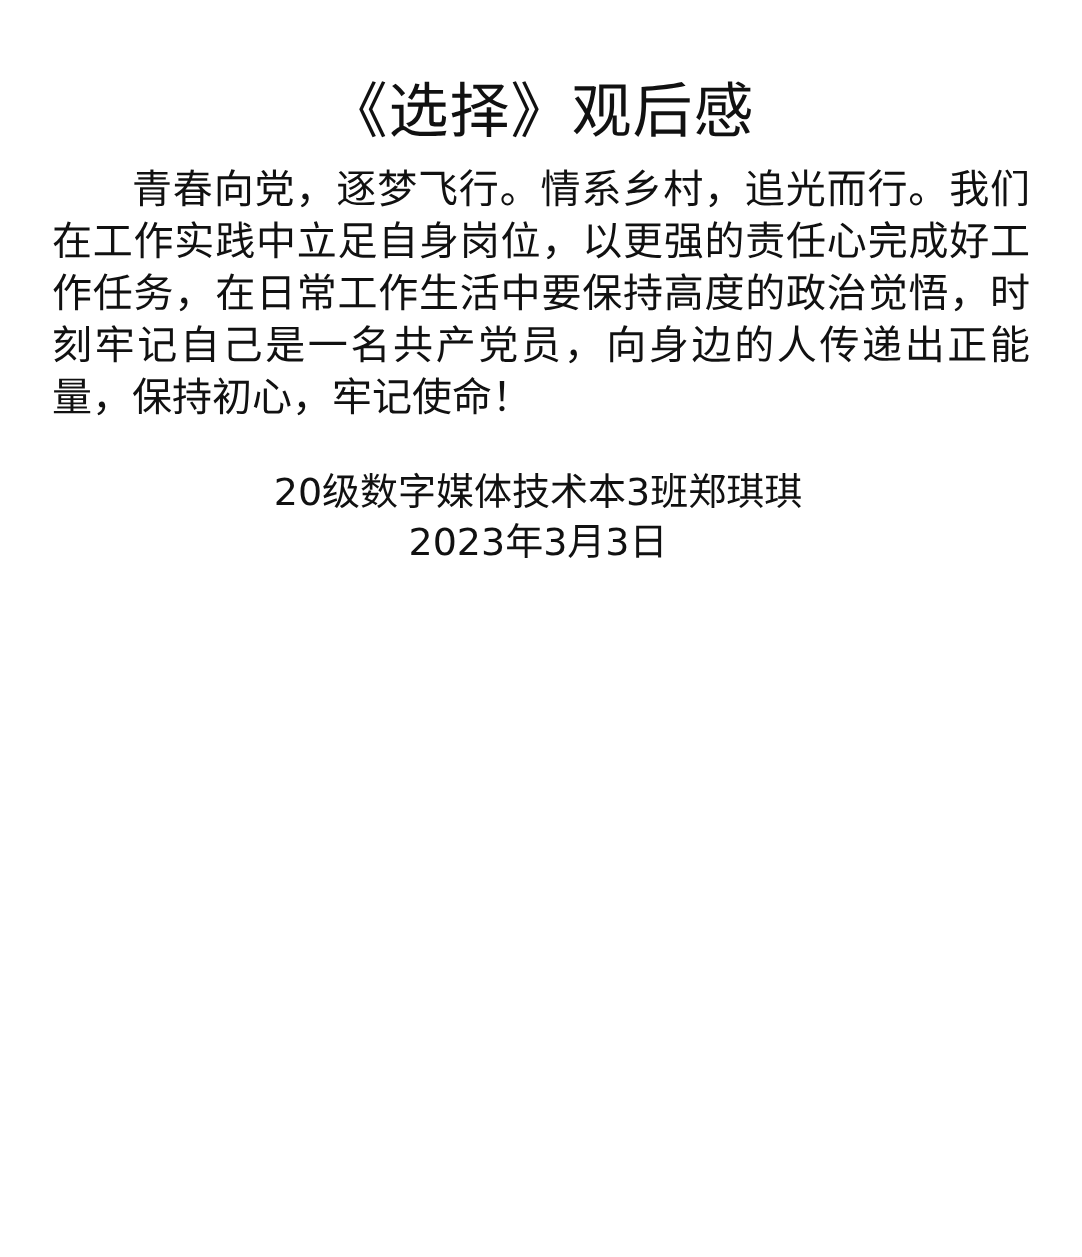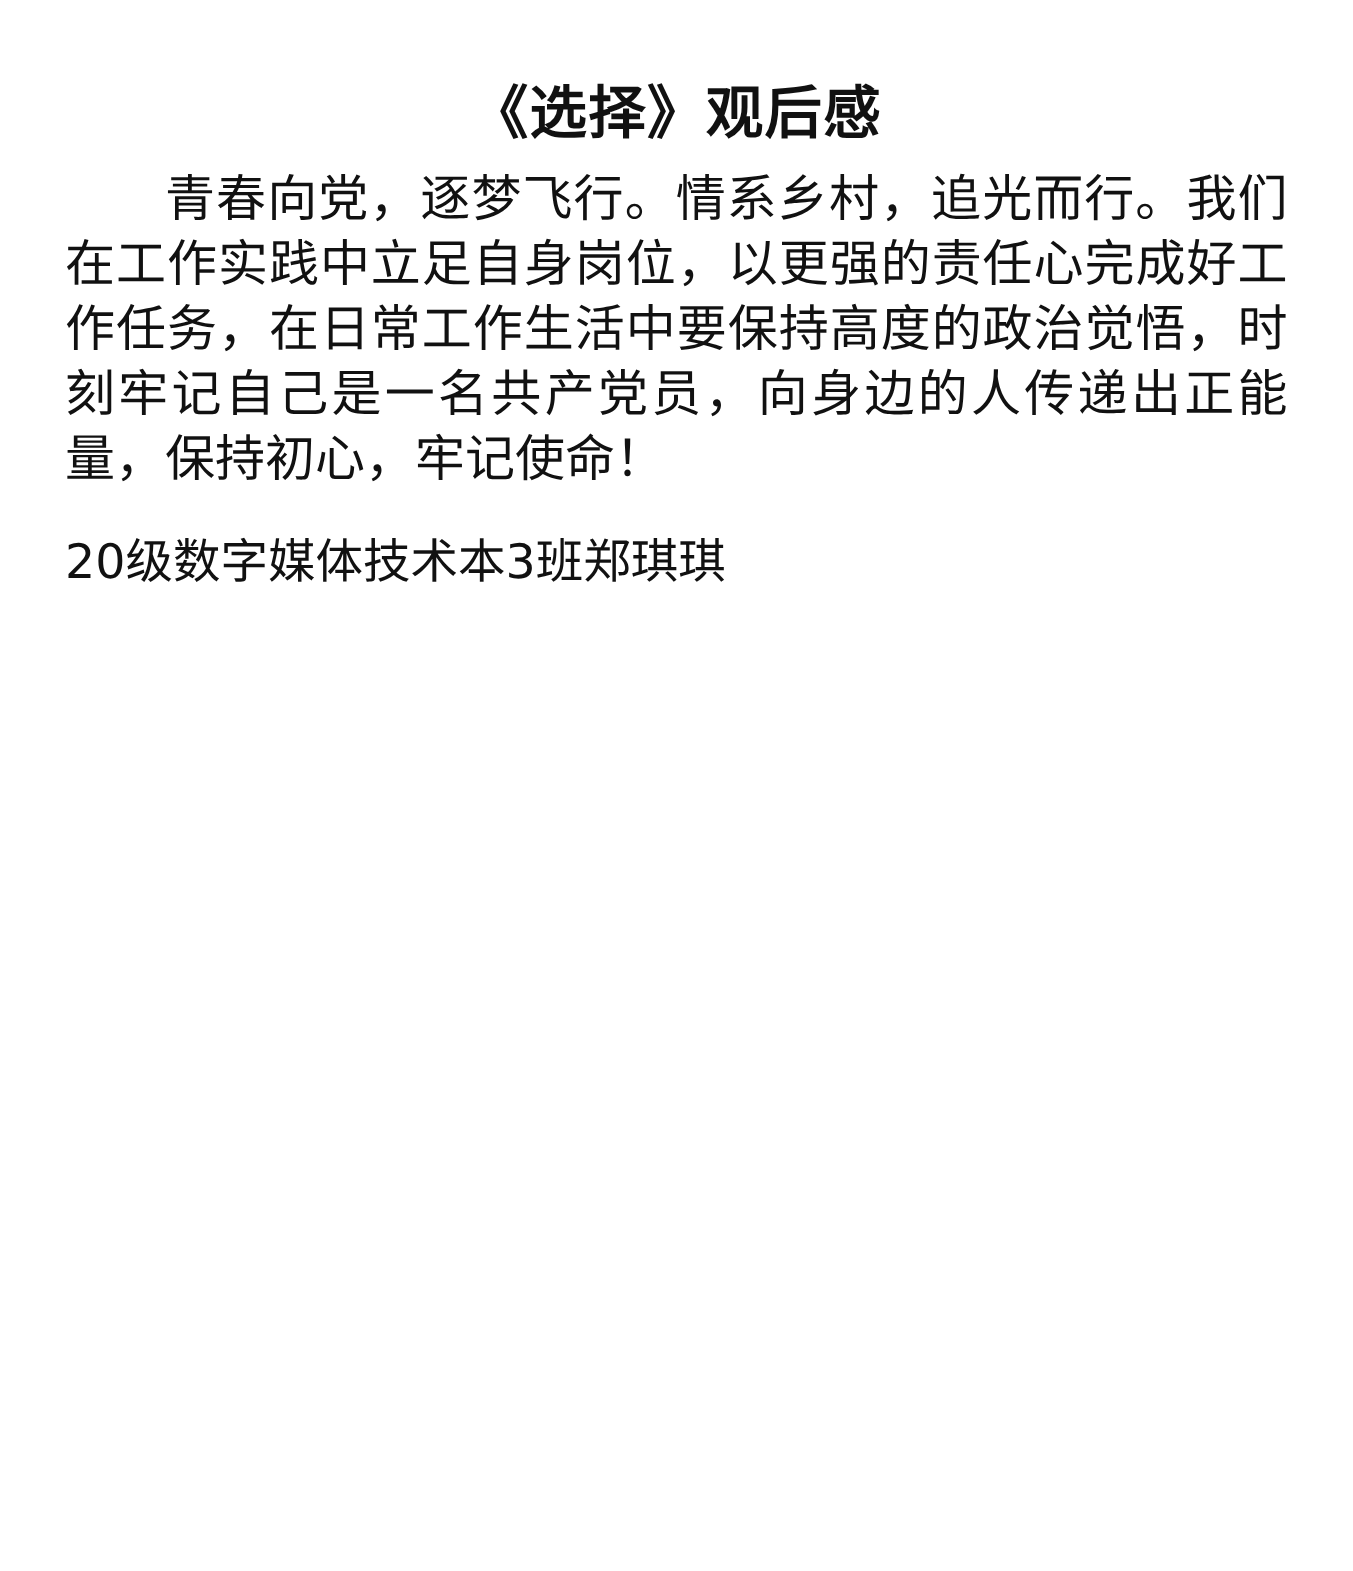--- a/index.html
+++ b/index.html
@@ -16,43 +16,43 @@
   }
   .page {
     width: 1082px;
     min-height: 1257px;
     box-sizing: border-box;
     padding: 62px 52px 40px 52px;
     background: #ffffff;
   }
   .doc-title {
     text-align: center;
-    font-size: 46px;
-    font-weight: 700;
+    font-size: 60px;
+    font-weight: 400;
     line-height: 1.25;
     letter-spacing: 1px;
-    margin: 0 0 14px 0;
+    margin: 12px 0 14px 0;
     font-family: "DejaVu Sans", "Liberation Sans", sans-serif;
   }
   .body-text {
     font-size: 40px;
     line-height: 1.30;
     text-align: justify;
     text-justify: inter-ideograph;
     font-family: "DejaVu Sans", "Liberation Sans", sans-serif;
     font-weight: 400;
     letter-spacing: 0px;
   }
   .para {
     margin: 0 0 2px 0;
     text-indent: 2em;
   }
   .signature-block {
-    margin-top: 30px;
-    text-align: left;
+    margin-top: 44px;
+    text-align: center;
     font-size: 38px;
     line-height: 1.32;
     font-family: "DejaVu Sans", "Liberation Sans", sans-serif;
   }
   .sign-line {
     display: block;
     padding-right: 6px;
   }
 </style>
 </head>
@@ -61,15 +61,16 @@
 <div class="page">
 
   <h1 class="doc-title">《选择》观后感</h1>
 
   <div class="body-text">
     <p class="para">青春向党，逐梦飞行。情系乡村，追光而行。我们在工作实践中立足自身岗位，以更强的责任心完成好工作任务，在日常工作生活中要保持高度的政治觉悟，时刻牢记自己是一名共产党员，向身边的人传递出正能量，保持初心，牢记使命！</p>
   </div>
 
   <div class="signature-block">
     <span class="sign-line">20级数字媒体技术本3班郑琪琪</span>
+    <span class="sign-line">2023年3月3日</span>
   </div>
 
 </div>
 
 </body></html>

